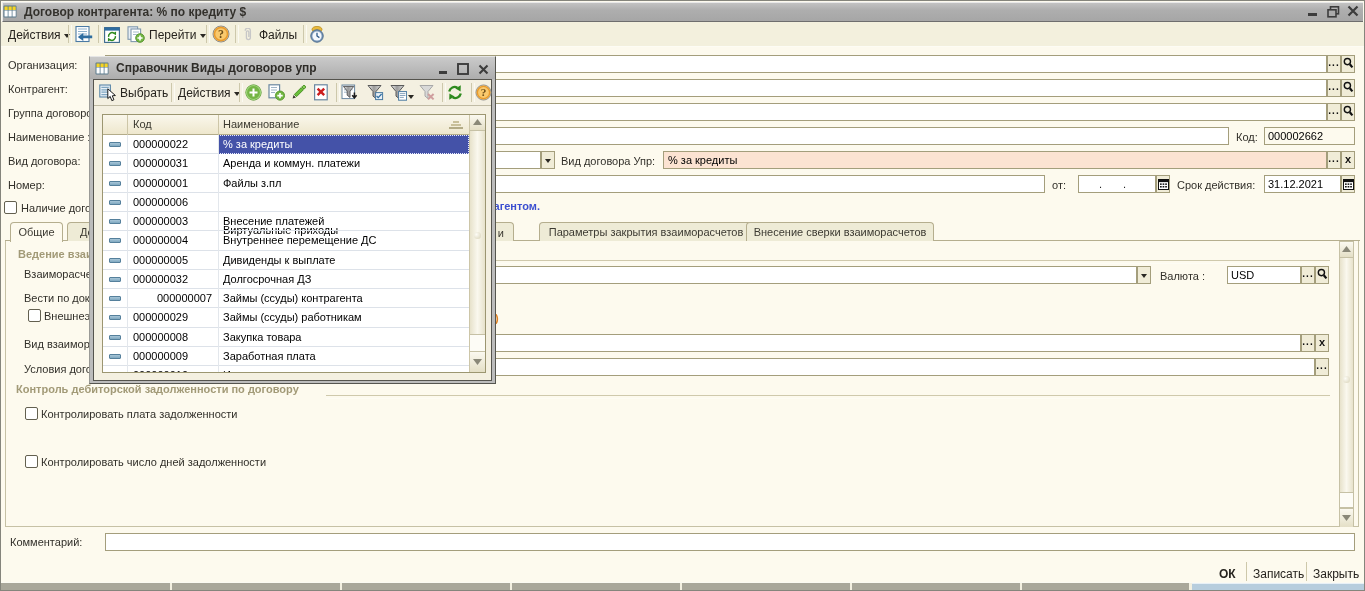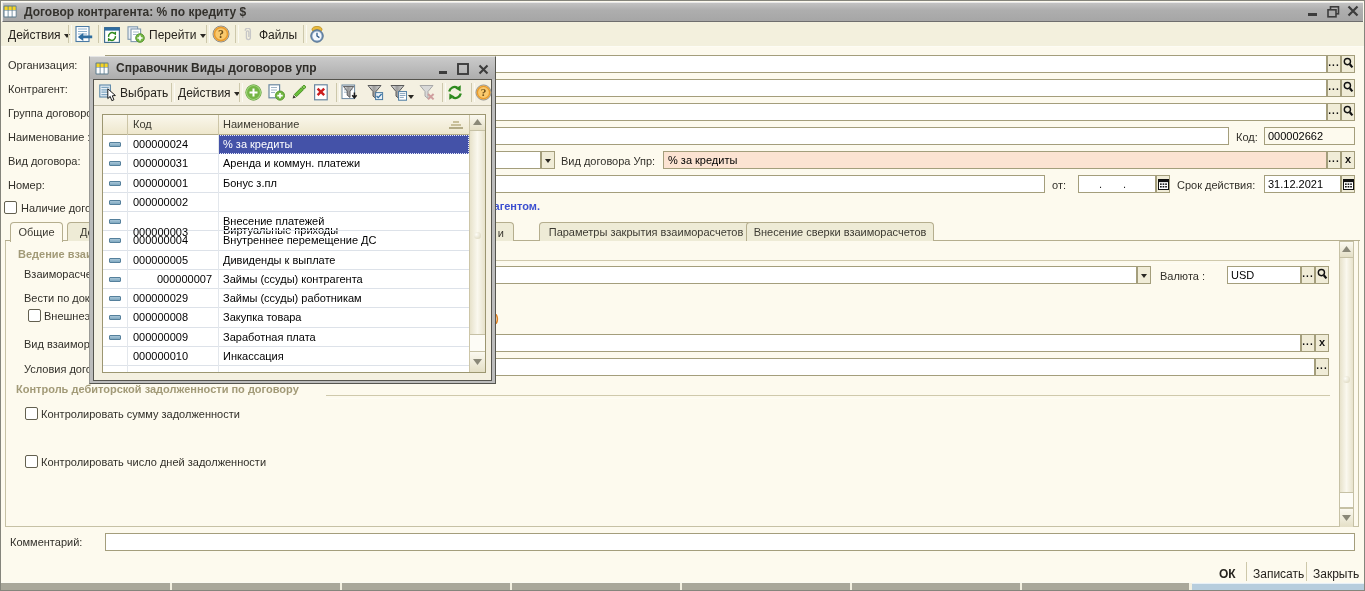--- a/index.html
+++ b/index.html
@@ -209,21 +209,21 @@
 <div class="btn dots" style="left:1301px;top:334px;">...</div>
 <div class="btn" style="left:1315px;top:334px;font-weight:bold;font-size:11px;line-height:15px;">x</div>
 
 <div class="lbl" style="left:24px;top:363px;">Условия договора</div>
 <div class="inp" style="left:140px;top:358px;width:1175px;"></div>
 <div class="btn dots" style="left:1315px;top:358px;">...</div>
 
 <div class="shdr" style="left:16px;top:383px;">Контроль дебиторской задолженности по договору</div>
 <div class="sline" style="left:326px;top:395px;width:1004px;"></div>
 <div class="cb" style="left:25px;top:407px;"></div>
-<div class="lbl" style="left:41px;top:408px;">Контролировать сумму задолженности</div>
+<div class="lbl" style="left:41px;top:408px;">Контролировать плата задолженности</div>
 <div class="cb" style="left:25px;top:455px;"></div>
 <div class="lbl" style="left:41px;top:456px;">Контролировать число дней задолженности</div>
 
 <div class="abs" style="left:1339px;top:241px;width:15px;height:286px;background:linear-gradient(90deg,#e7e2cb,#faf8ee 50%,#e7e2cb);border:1px solid #c6c1a5;box-sizing:border-box;">
   <div class="abs" style="left:0;top:0;width:13px;height:15px;background:linear-gradient(#fbf9f0,#e4dfc6);border-bottom:1px solid #c6c1a5;text-align:center;"><svg width="9" height="6" viewBox="0 0 9 6" style="margin-top:4px;">
         <path d="M4.5 0 L9 6 L0 6 Z" fill="#8a8878"></path>
       </svg></div>
   <div class="abs" style="left:3px;top:134px;width:7px;height:7px;border-radius:50%;background:radial-gradient(circle at 35% 35%,#fdfcf6,#d8d2b6);"></div>
   <div class="abs" style="left:0;top:250px;width:13px;height:16px;background:#fdfcf6;border:1px solid #c6c1a5;border-left:none;border-right:none;box-sizing:border-box;"></div>
   <div class="abs" style="left:0;top:266px;width:13px;height:18px;background:linear-gradient(#fbf9f0,#e4dfc6);border-top:1px solid #c6c1a5;text-align:center;"><svg width="9" height="6" viewBox="0 0 9 6" style="margin-top:6px;">
@@ -371,71 +371,79 @@
             <g fill="#c0b econ88"></g>
             <rect x="4" y="0" width="6" height="2" fill="#c9c09a"></rect>
             <rect x="2" y="3" width="10" height="2" fill="#c9c09a"></rect>
             <rect x="0" y="6" width="14" height="2" fill="#b3ab86"></rect>
           </svg>
       </div>
 
       <div id="rows" class="abs" style="left:0;top:20px;width:366px;">
           <div style="position:relative;height:19.25px;border-bottom:1px solid #dde2e9;box-sizing:border-box;">
  <div style="position:absolute;left:6px;top:7px;width:12px;height:5px;background:linear-gradient(#a8c6d8,#7fa8c0);border:1px solid #55809c;border-radius:1px;box-sizing:border-box;"></div>
- <div style="position:absolute;left:30px;top:3px;color:#000;">000000024</div>
+ <div style="position:absolute;left:30px;top:3px;color:#000;">000000022</div>
  <div style="position:absolute;left:115px;top:0;right:0;bottom:-1px;background:#4452a8;">
    <div style="position:absolute;left:5px;top:3px;white-space:nowrap;color:#fff;">% за кредиты</div>
    <div style="position:absolute;inset:0;border:1px dotted #e8ecff;"></div>
  </div>
           </div>
           <div style="position:relative;height:19.25px;border-bottom:1px solid #dde2e9;box-sizing:border-box;">
  <div style="position:absolute;left:6px;top:7px;width:12px;height:5px;background:linear-gradient(#a8c6d8,#7fa8c0);border:1px solid #55809c;border-radius:1px;box-sizing:border-box;"></div>
  <div style="position:absolute;left:30px;top:3px;color:#000;">000000031</div>
  <div style="position:absolute;left:115px;top:0;right:0;bottom:-1px;">
    <div style="position:absolute;left:5px;top:3px;white-space:nowrap;color:#000;">Аренда и коммун. платежи</div>
 
  </div>
           </div>
           <div style="position:relative;height:19.25px;border-bottom:1px solid #dde2e9;box-sizing:border-box;">
  <div style="position:absolute;left:6px;top:7px;width:12px;height:5px;background:linear-gradient(#a8c6d8,#7fa8c0);border:1px solid #55809c;border-radius:1px;box-sizing:border-box;"></div>
  <div style="position:absolute;left:30px;top:3px;color:#000;">000000001</div>
  <div style="position:absolute;left:115px;top:0;right:0;bottom:-1px;">
-   <div style="position:absolute;left:5px;top:3px;white-space:nowrap;color:#000;">Бонус з.пл</div>
-
- </div>
-          </div>
-          <div style="position:relative;height:19.25px;border-bottom:1px solid #dde2e9;box-sizing:border-box;">
- <div style="position:absolute;left:6px;top:7px;width:12px;height:5px;background:linear-gradient(#a8c6d8,#7fa8c0);border:1px solid #55809c;border-radius:1px;box-sizing:border-box;"></div>
- <div style="position:absolute;left:30px;top:3px;color:#000;">000000002</div>
+   <div style="position:absolute;left:5px;top:3px;white-space:nowrap;color:#000;">Файлы з.пл</div>
+
+ </div>
+          </div>
+          <div style="position:relative;height:19.25px;border-bottom:1px solid #dde2e9;box-sizing:border-box;">
+ <div style="position:absolute;left:6px;top:7px;width:12px;height:5px;background:linear-gradient(#a8c6d8,#7fa8c0);border:1px solid #55809c;border-radius:1px;box-sizing:border-box;"></div>
+ <div style="position:absolute;left:30px;top:3px;color:#000;">000000006</div>
  <div style="position:absolute;left:115px;top:0;right:0;bottom:-1px;margin-top:28px;">
    <div style="position:absolute;left:5px;top:3px;white-space:nowrap;color:#000;">Виртуальные приходы</div>
 
  </div>
           </div>
           <div style="position:relative;height:19.25px;border-bottom:1px solid #dde2e9;box-sizing:border-box;">
  <div style="position:absolute;left:6px;top:7px;width:12px;height:5px;background:linear-gradient(#a8c6d8,#7fa8c0);border:1px solid #55809c;border-radius:1px;box-sizing:border-box;"></div>
- <div style="position:absolute;left:30px;top:14px;color:#000;">000000003</div>
+ <div style="position:absolute;left:30px;top:3px;color:#000;">000000003</div>
  <div style="position:absolute;left:115px;top:0;right:0;bottom:-1px;">
    <div style="position:absolute;left:5px;top:3px;white-space:nowrap;color:#000;">Внесение платежей</div>
 
  </div>
           </div>
           <div style="position:relative;height:19.25px;border-bottom:1px solid #dde2e9;box-sizing:border-box;">
  <div style="position:absolute;left:6px;top:7px;width:12px;height:5px;background:linear-gradient(#a8c6d8,#7fa8c0);border:1px solid #55809c;border-radius:1px;box-sizing:border-box;"></div>
  <div style="position:absolute;left:30px;top:3px;color:#000;">000000004</div>
  <div style="position:absolute;left:115px;top:0;right:0;bottom:-1px;">
    <div style="position:absolute;left:5px;top:3px;white-space:nowrap;color:#000;">Внутреннее перемещение ДС</div>
 
  </div>
           </div>
           <div style="position:relative;height:19.25px;border-bottom:1px solid #dde2e9;box-sizing:border-box;">
  <div style="position:absolute;left:6px;top:7px;width:12px;height:5px;background:linear-gradient(#a8c6d8,#7fa8c0);border:1px solid #55809c;border-radius:1px;box-sizing:border-box;"></div>
  <div style="position:absolute;left:30px;top:3px;color:#000;">000000005</div>
  <div style="position:absolute;left:115px;top:0;right:0;bottom:-1px;">
    <div style="position:absolute;left:5px;top:3px;white-space:nowrap;color:#000;">Дивиденды к выплате</div>
+
+ </div>
+          </div>
+          <div style="position:relative;height:19.25px;border-bottom:1px solid #dde2e9;box-sizing:border-box;">
+ <div style="position:absolute;left:6px;top:7px;width:12px;height:5px;background:linear-gradient(#a8c6d8,#7fa8c0);border:1px solid #55809c;border-radius:1px;box-sizing:border-box;"></div>
+ <div style="position:absolute;left:30px;top:3px;color:#000;">000000032</div>
+ <div style="position:absolute;left:115px;top:0;right:0;bottom:-1px;">
+   <div style="position:absolute;left:5px;top:3px;white-space:nowrap;color:#000;">Долгосрочная ДЗ</div>
 
  </div>
           </div>
           <div style="position:relative;height:19.25px;border-bottom:1px solid #dde2e9;box-sizing:border-box;">
  <div style="position:absolute;left:6px;top:7px;width:12px;height:5px;background:linear-gradient(#a8c6d8,#7fa8c0);border:1px solid #55809c;border-radius:1px;box-sizing:border-box;"></div>
  <div style="position:absolute;left:30px;top:3px;color:#000;padding-left:24px;">000000007</div>
  <div style="position:absolute;left:115px;top:0;right:0;bottom:-1px;">
    <div style="position:absolute;left:5px;top:3px;white-space:nowrap;color:#000;">Займы (ссуды) контрагента</div>
 
  </div>

